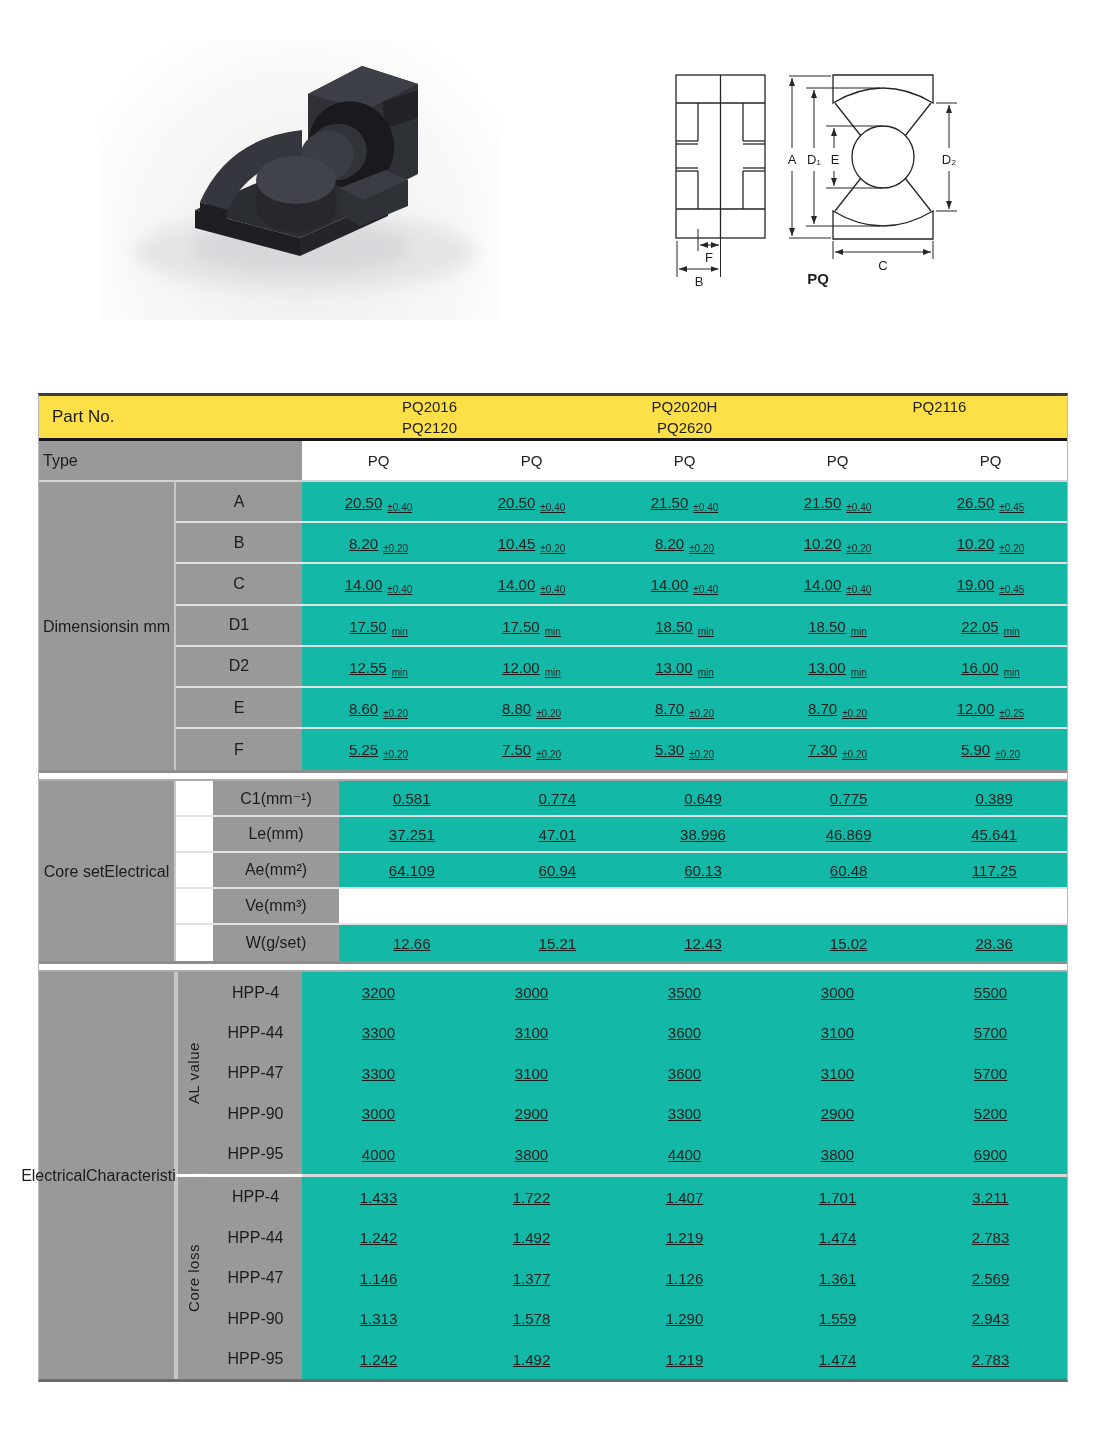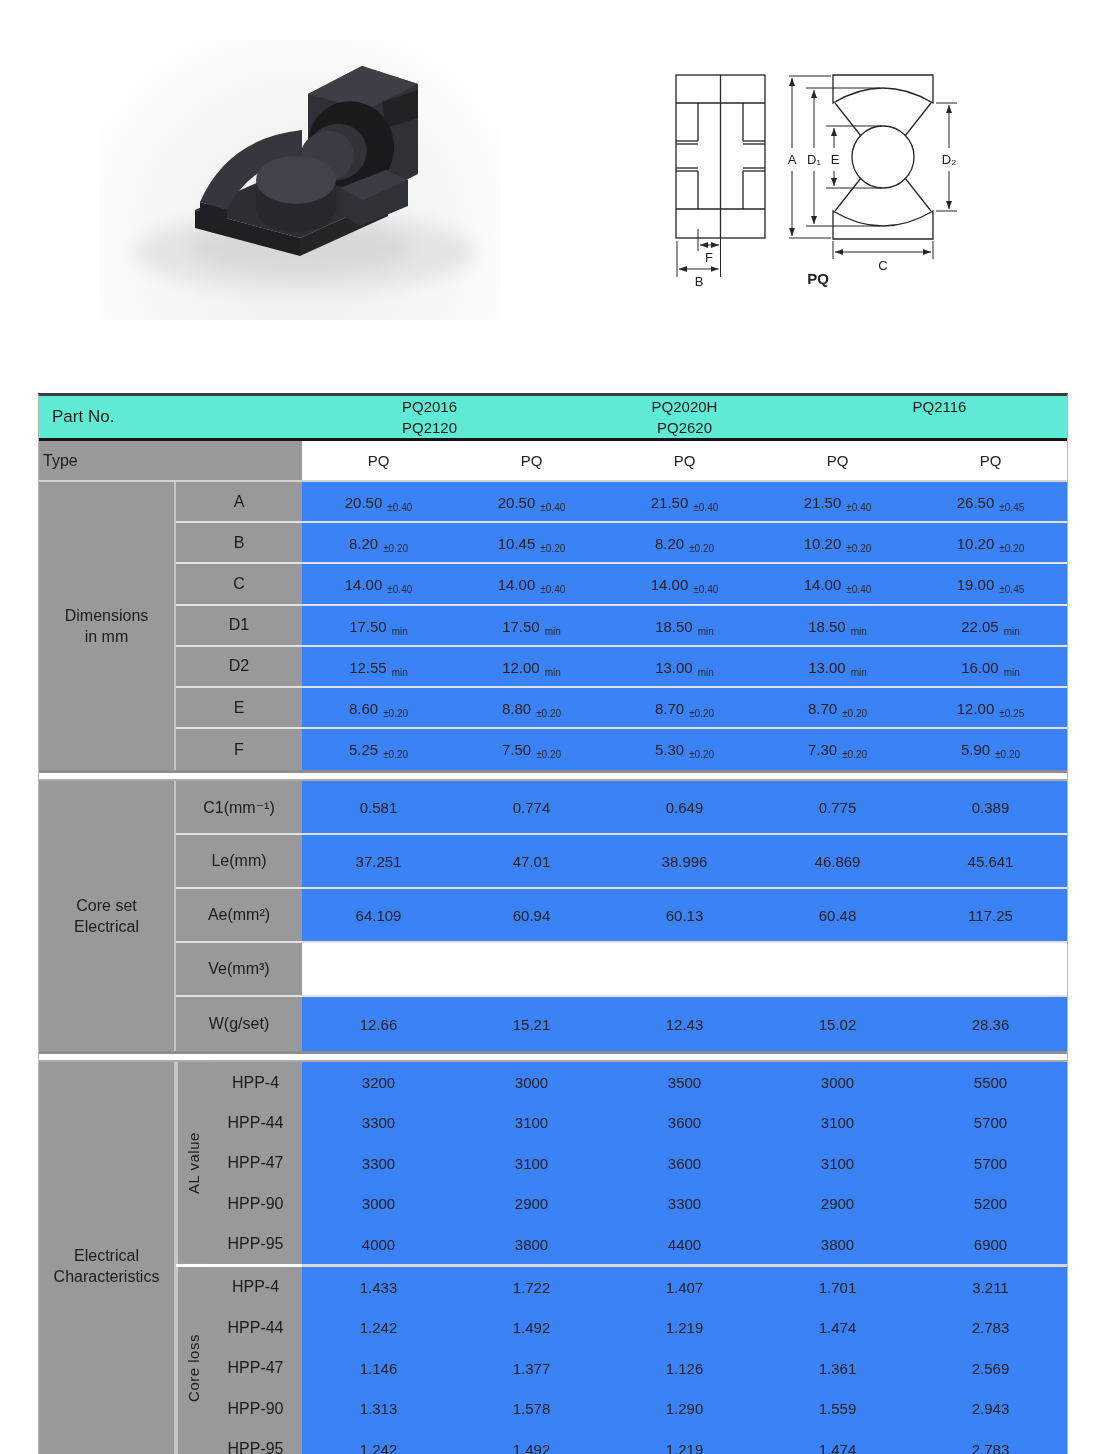--- a/index.html
+++ b/index.html
@@ -17,47 +17,47 @@
   .drawing{position:absolute;left:630px;top:45px;width:370px;height:260px;}
   .drawing svg text{font-family:"Liberation Sans","DejaVu Sans",sans-serif;fill:#1f1f1f;}
 
   
   .spec-table{
     position:absolute;left:38px;top:393px;width:1030px;
     border-top:3px solid #3e3e3e;border-bottom:3px solid #6b6b6b;
     border-left:1px solid #b8b8b8;border-right:1px solid #b8b8b8;
     box-sizing:border-box;
   }
-  .hdr{display:flex;height:42px;background:#5eead4;border-bottom:3px solid #151515;box-sizing:content-box;}
+  .hdr{display:flex;height:42px;background:#fde047;border-bottom:3px solid #151515;box-sizing:content-box;}
   .hdr-label{width:263px;box-sizing:border-box;padding-left:13px;display:flex;align-items:center;font-size:17px;}
   .hvals{flex:1;display:grid;grid-template-columns:repeat(3,1fr);}
   .hcell{display:flex;align-items:center;justify-content:center;font-size:15px;}
 
   .type-row{display:flex;height:39px;border-bottom:2px solid #d2d2d2;}
   .type-label{width:263px;box-sizing:border-box;background:#999;padding-left:4px;display:flex;align-items:center;font-size:16px;}
   .tvals{flex:1;display:grid;grid-template-columns:repeat(5,1fr);}
   .tcell{display:flex;align-items:center;justify-content:center;font-size:15px;color:#222;}
 
   .section{display:flex;}
   .section.dims,.section.core{border-bottom:3px solid #8e8e8e;}
   .sec-divider{height:6px;background:#fff;}
   .section.core,.section.elec{border-top:2px solid #ababab;}
   .sec-title{
     width:135px;background:#999;border-right:2px solid #c6c6c6;
-    display:flex;flex-direction:column;justify-content:center;align-items:center;
+    display:flex;flex-direction:row;justify-content:center;align-items:center;
     font-size:16px;line-height:21px;text-align:center;
   }
   .sect-rows{flex:1;display:flex;flex-direction:column;}
   .drow{display:flex;box-sizing:border-box;}
   .sect-rows .drow:not(:last-child){border-bottom:2px solid #e2e2e2;}
   .dims .drow{height:41.2px;}
-  .core .drow{height:54px;}
+  .core .drow{height:36px;padding-left:37px;}
   .elec-rows .drow{height:40.4px;}
   .dlabel{width:126px;background:#999;display:flex;align-items:center;justify-content:center;font-size:16px;}
-  .vals{flex:1;display:grid;grid-template-columns:repeat(5,1fr);background:#3b82f6;}
+  .vals{flex:1;display:grid;grid-template-columns:repeat(5,1fr);background:#14b8a6;text-decoration:underline;}
   .dval{display:flex;align-items:baseline;justify-content:center;font-size:15px;color:#222;padding-top:12px;}
   .core .dval,.elec .dval{align-items:center;padding-top:0;}
   .num{font-size:15px;}
   .tol{font-size:10px;margin-left:5px;position:relative;top:3px;color:#2a2a2a;}
 
   
   .elec-body{flex:1;display:flex;flex-direction:column;}
   .egroup{display:flex;}
   .vlab{
     width:31px;background:#999;border-right:2px solid #c6c6c6;

